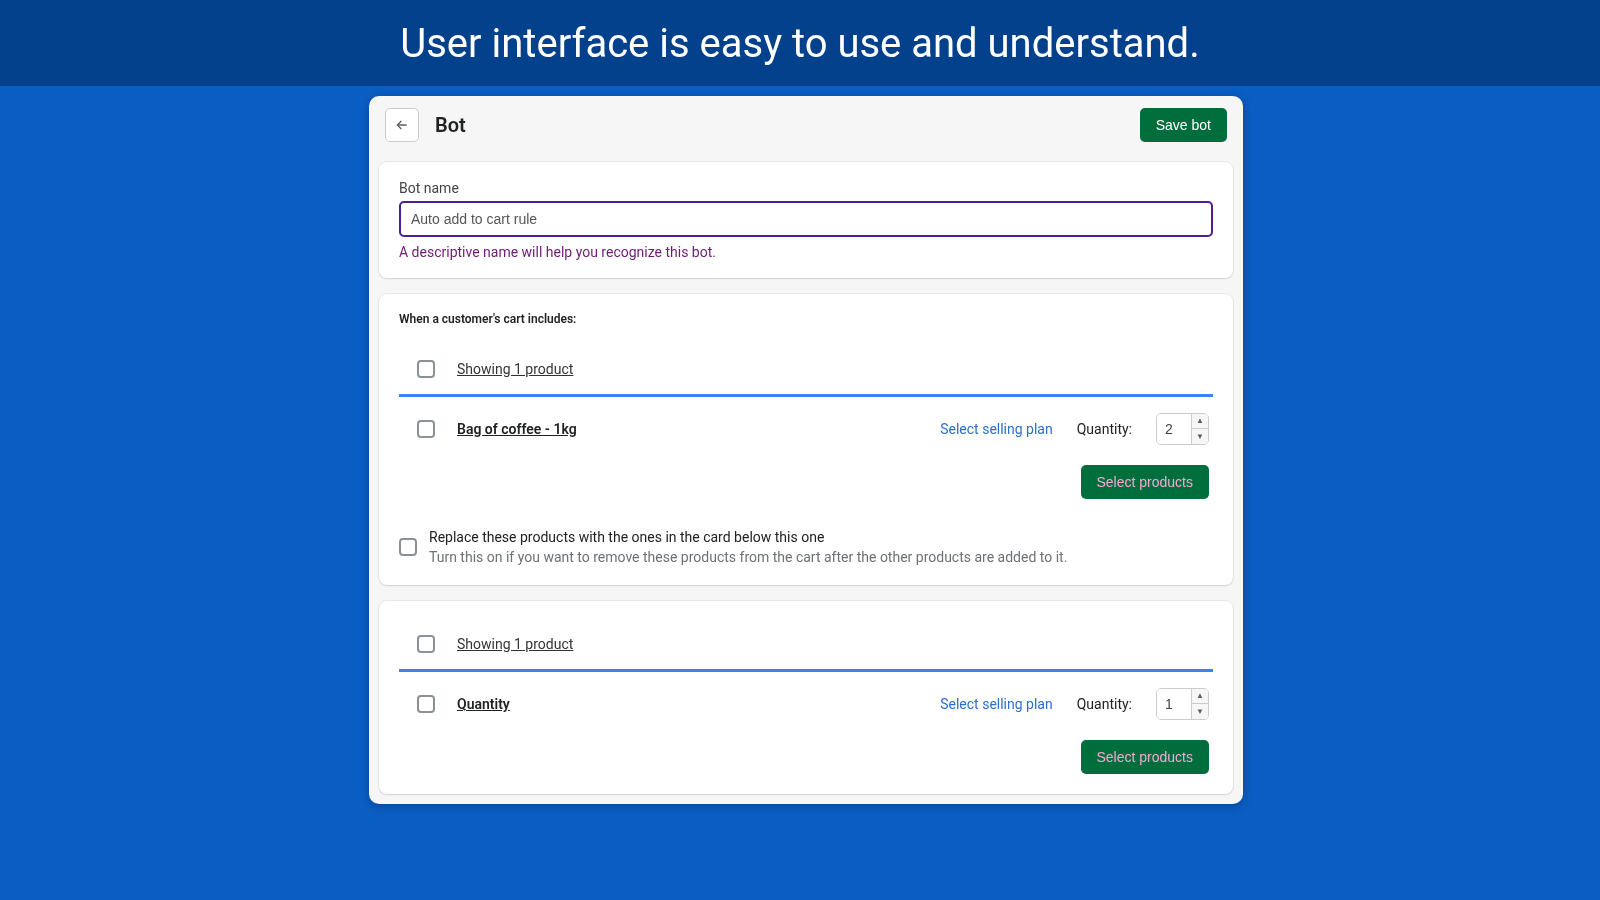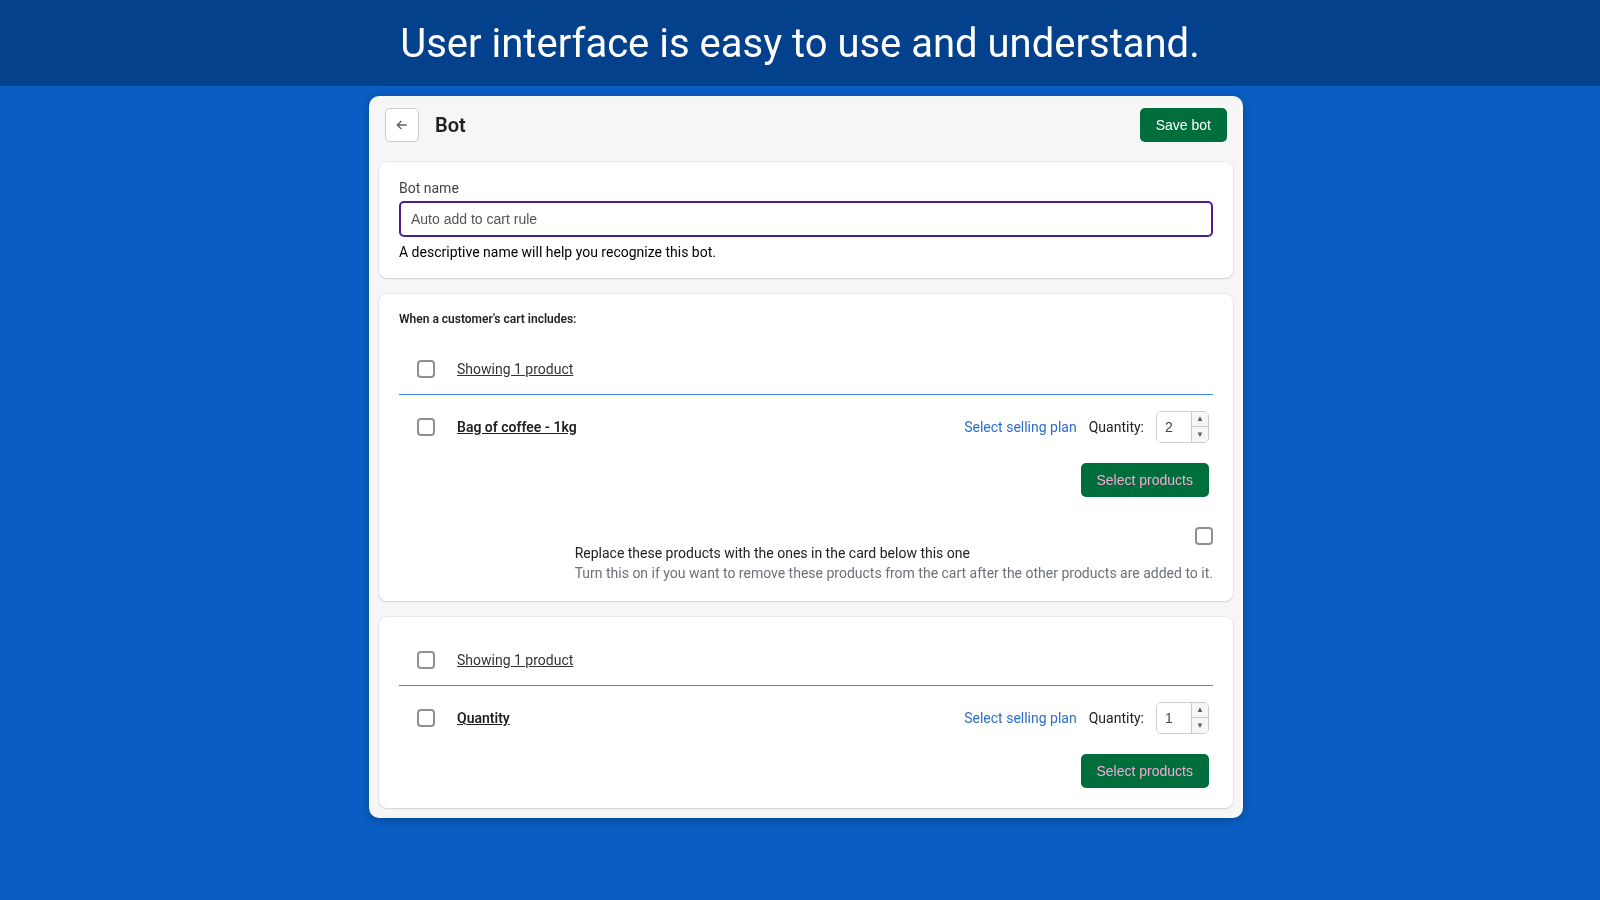--- a/index.html
+++ b/index.html
@@ -78,45 +78,45 @@
 
   .field-label { font-size: 14px; color: #444; margin-bottom: 5px; display: block; }
   .text-input {
     width: 100%;
     border: 2px solid #4c1d95;
     border-radius: 5px;
     padding: 8px 10px;
     font-size: 14px;
     color: #555;
   }
-  .help-text { font-size: 14px; color: #000000; margin-top: 7px; }
+  .help-text { font-size: 14px; color: #701a75; margin-top: 7px; }
 
   .section-title { font-size: 12px; font-weight: 600; color: #202223; margin-bottom: 18px; }
 
   .row {
     display: flex;
     align-items: center;
     padding: 16px 4px;
   }
-  .row.bordered { border-top: 1px solid #3b82f6; }
+  .row.bordered { border-top: 3px solid #3b82f6; }
   .row-indent { padding-left: 18px; }
 
   .chk {
     width: 18px;
     height: 18px;
     border: 2px solid #8c9196;
     border-radius: 4px;
     background: #fff;
     cursor: pointer;
     flex-shrink: 0;
   }
   .row-text { margin-left: 22px; font-size: 14px; color: #333; text-decoration: underline; }
   .row-text.bold { font-weight: 600; color: #202223; }
 
-  .row-right { margin-left: auto; display: flex; align-items: center; gap: 12px; }
+  .row-right { margin-left: auto; display: flex; align-items: center; gap: 24px; }
   .link { color: #2c6ecb; font-size: 14px; cursor: pointer; }
   .qty-label { font-size: 14px; color: #202223; }
   .spinner {
     display: flex;
     border: 1px solid #c9ccd0;
     border-radius: 5px;
     overflow: hidden;
     height: 32px;
   }
   .spinner input {
@@ -147,21 +147,21 @@
     color: #f9a8d4;
     border: none;
     border-radius: 5px;
     padding: 9px 16px;
     font-size: 14px;
     font-weight: 500;
     cursor: pointer;
   }
 
   .replace-block { padding: 10px 20px 20px 20px; }
-  .replace-row { display: flex; align-items: flex-end; flex-direction: column; }
+  .replace-row { display: flex; align-items: center; }
   .replace-texts { margin-left: 12px; }
   .replace-label { font-size: 14px; color: #202223; }
   .replace-help { font-size: 14px; color: #6d7175; margin-top: 4px; }
 </style>
 </head>
 <body>
 
 <div class="banner">
   <div class="banner-text">User interface is easy to use and understand.</div>
 </div>

